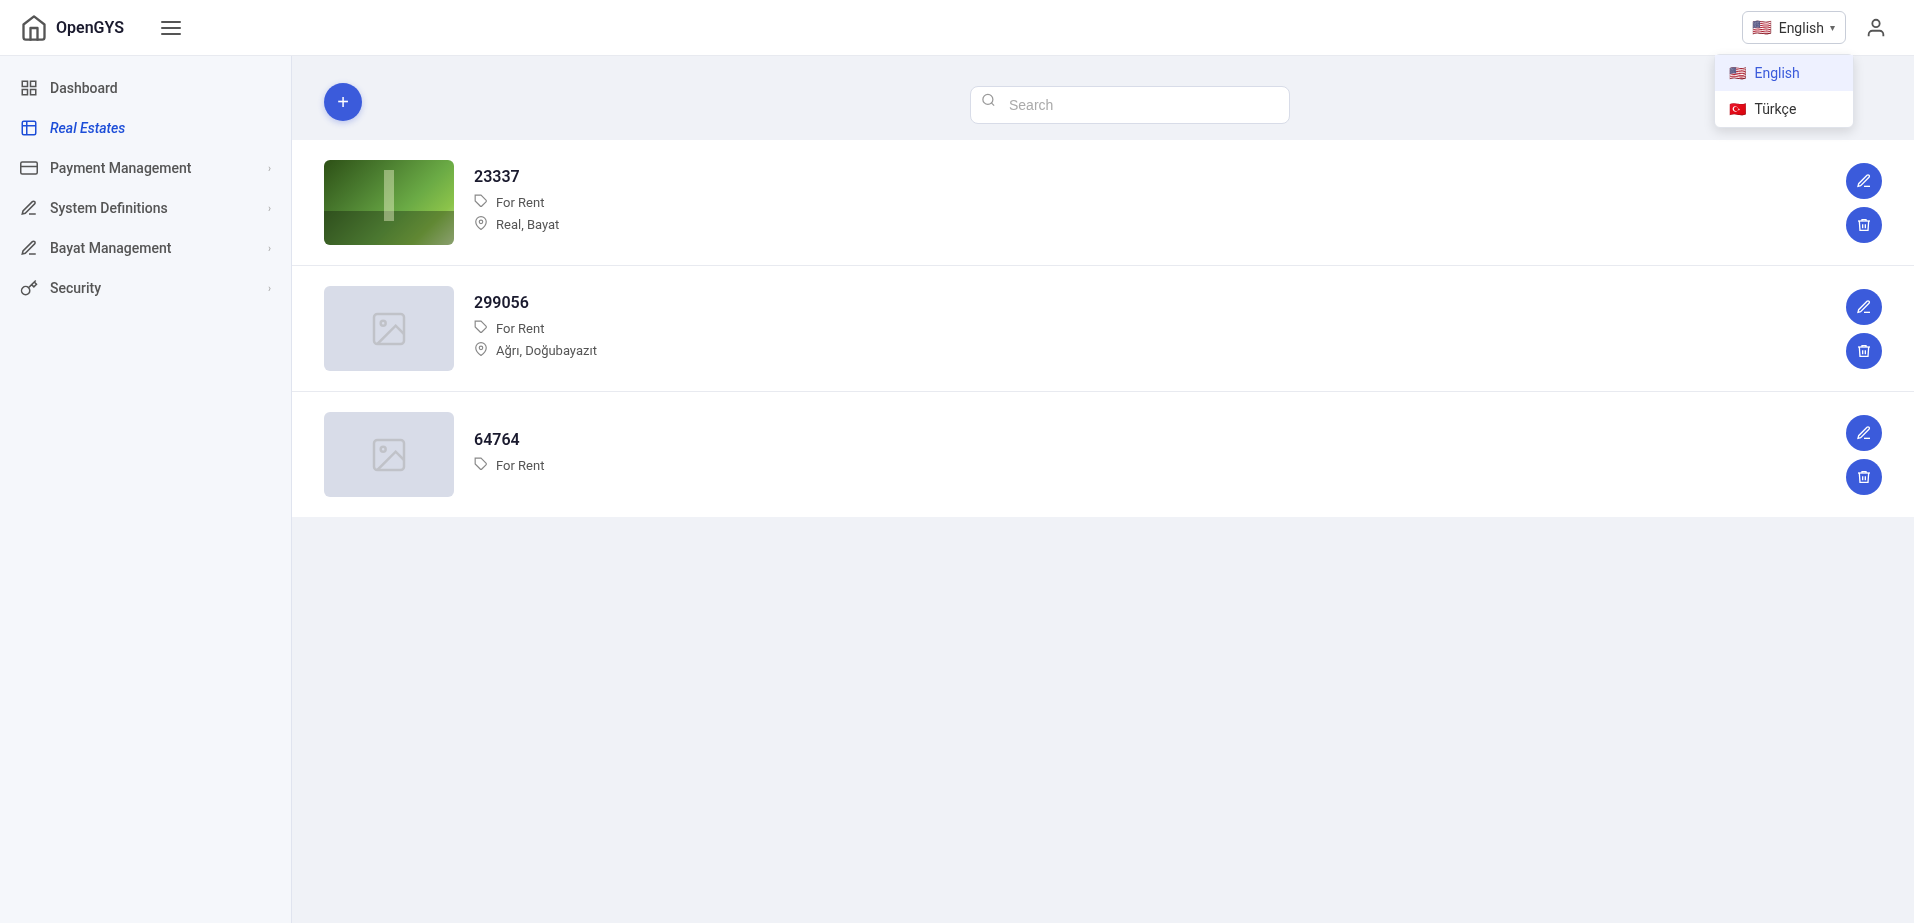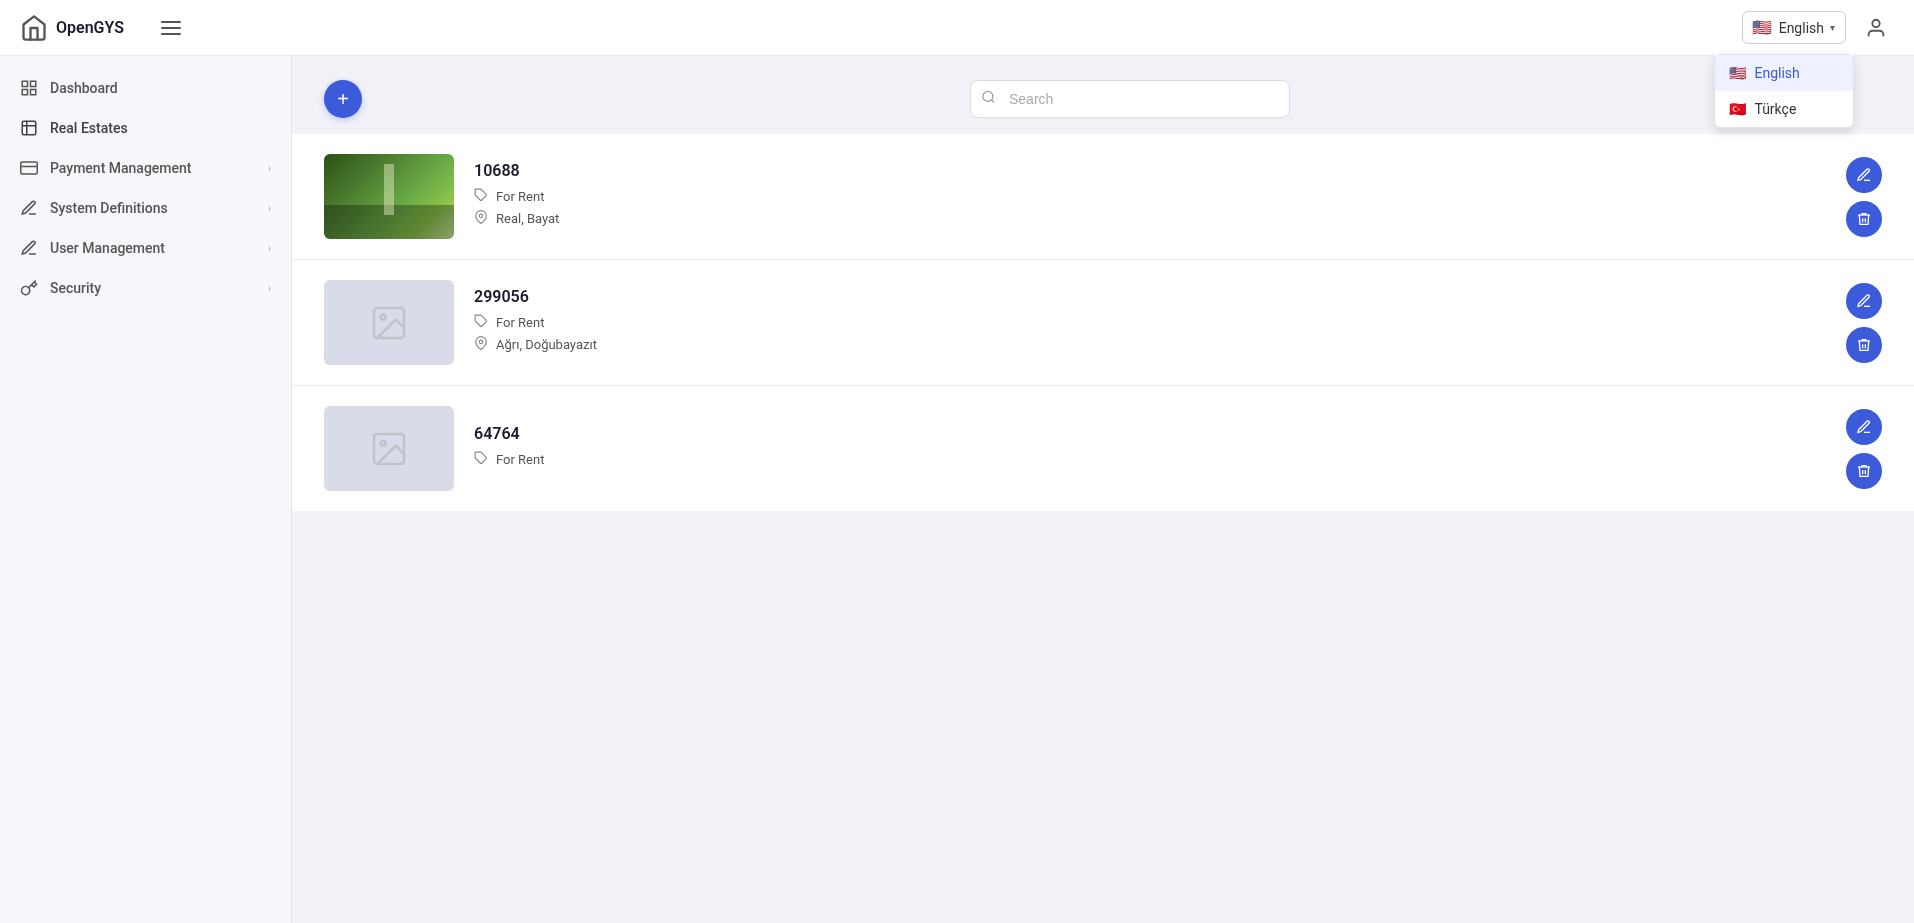--- a/index.html
+++ b/index.html
@@ -135,21 +135,22 @@
       gap: 12px;
       padding: 11px 20px;
       cursor: pointer;
       color: #555;
       font-size: 14px;
       font-weight: 500;
       transition: background 0.15s;
       border-radius: 0;
     }
     .sidebar-item.active {
-      color: #404040;
+      color: #1d4ed8;
+      font-style: italic;
     }
     .sidebar-item .icon {
       width: 18px;
       height: 18px;
       display: flex;
       align-items: center;
       justify-content: center;
       color: inherit;
     }
     .sidebar-item .arrow {
@@ -196,20 +197,21 @@
     }
     .search-box input {
       width: 100%;
       padding: 10px 16px 10px 38px;
       border: 1px solid #d8dce8;
       border-radius: 8px;
       background: #fff;
       font-size: 14px;
       color: #333;
       outline: none;
+      margin-top: 6px;
     }
     .search-box input::placeholder { color: #aaa; }
     .search-icon-wrap {
       position: absolute;
       left: 11px;
       top: 50%;
       transform: translateY(-50%);
       color: #999;
       font-size: 15px;
     }
@@ -416,21 +418,21 @@
       <span class="arrow">›</span>
     </div>
 
     <div class="sidebar-item">
       <span class="icon">
         <svg width="18" height="18" viewBox="0 0 24 24" fill="none" stroke="currentColor" stroke-width="2">
           <path d="M12 20h9"></path>
             <path d="M16.5 3.5a2.121 2.121 0 0 1 3 3L7 19l-4 1 1-4L16.5 3.5z"></path>
         </svg>
       </span>
-      <span>User Management</span>
+      <span>Bayat Management</span>
       <span class="arrow">›</span>
     </div>
 
     <div class="sidebar-item">
       <span class="icon">
         <svg width="18" height="18" viewBox="0 0 24 24" fill="none" stroke="currentColor" stroke-width="2">
           <path d="M21 2l-2 2m-7.61 7.61a5.5 5.5 0 1 1-7.778 7.778 5.5 5.5 0 0 1 7.777-7.777zm0 0L15.5 7.5m0 0l3 3L22 7l-3-3m-3.5 3.5L19 4"></path>
         </svg>
       </span>
       <span>Security</span>
@@ -454,21 +456,21 @@
         </span>
         <input type="text" placeholder="Search" style="">
       </div>
     </div>
 
     <div class="property-list">
 
       <div class="property-item">
         <div class="property-thumb forest-thumb"></div>
         <div class="property-info">
-          <div class="property-title">10688</div>
+          <div class="property-title">23337</div>
           <div class="property-tag">
             <span class="tag-icon">
               <svg width="14" height="14" viewBox="0 0 24 24" fill="none" stroke="#888" stroke-width="2">
                 <path d="M20.59 13.41l-7.17 7.17a2 2 0 0 1-2.83 0L2 12V2h10l8.59 8.59a2 2 0 0 1 0 2.82z"></path>
                 <line x1="7" y1="7" x2="7.01" y2="7"></line>
               </svg>
             </span>
             <span>For Rent</span>
           </div>
           <div class="property-tag">

